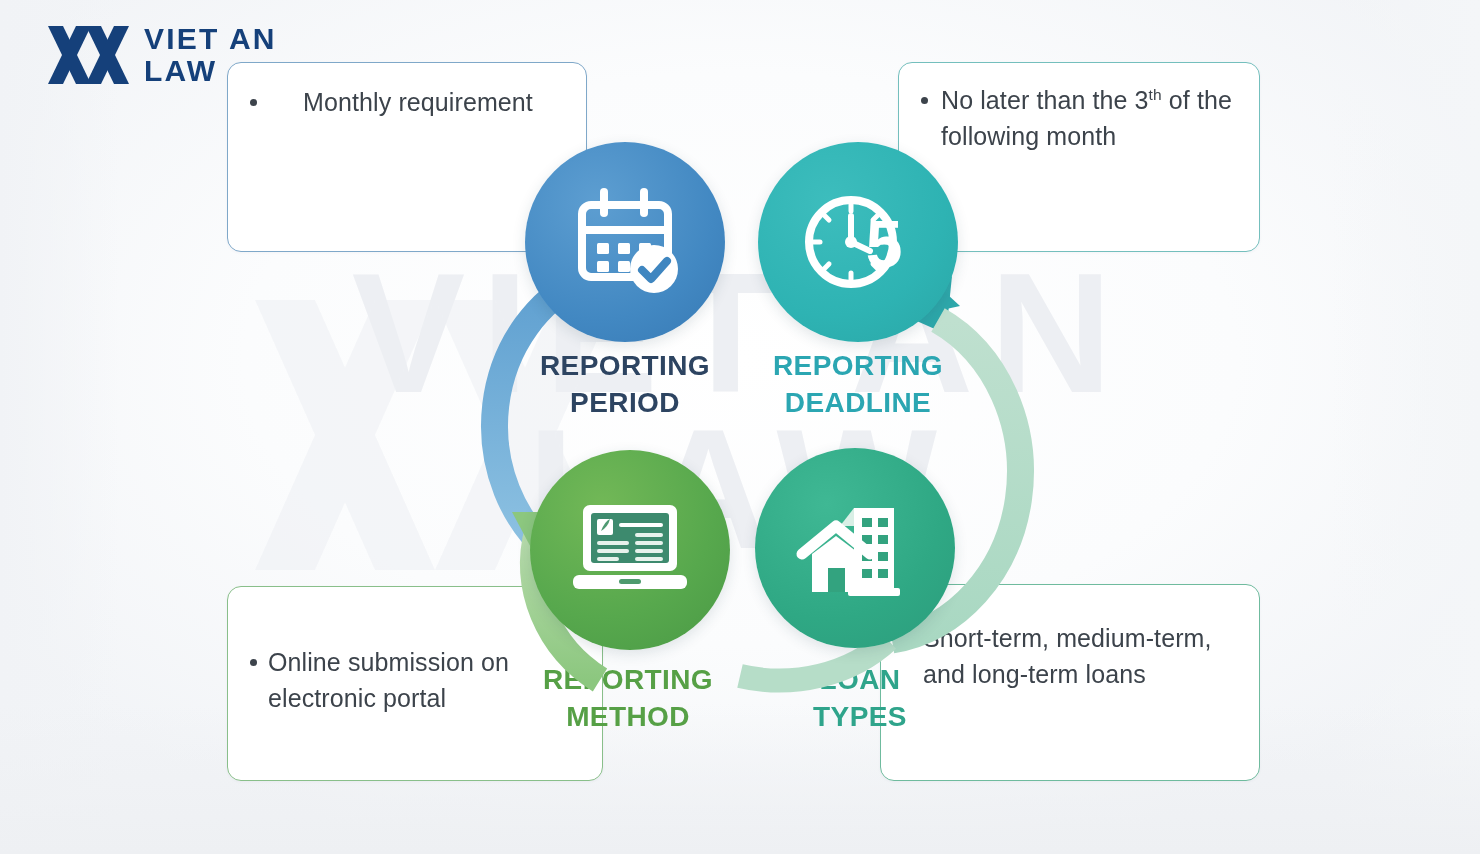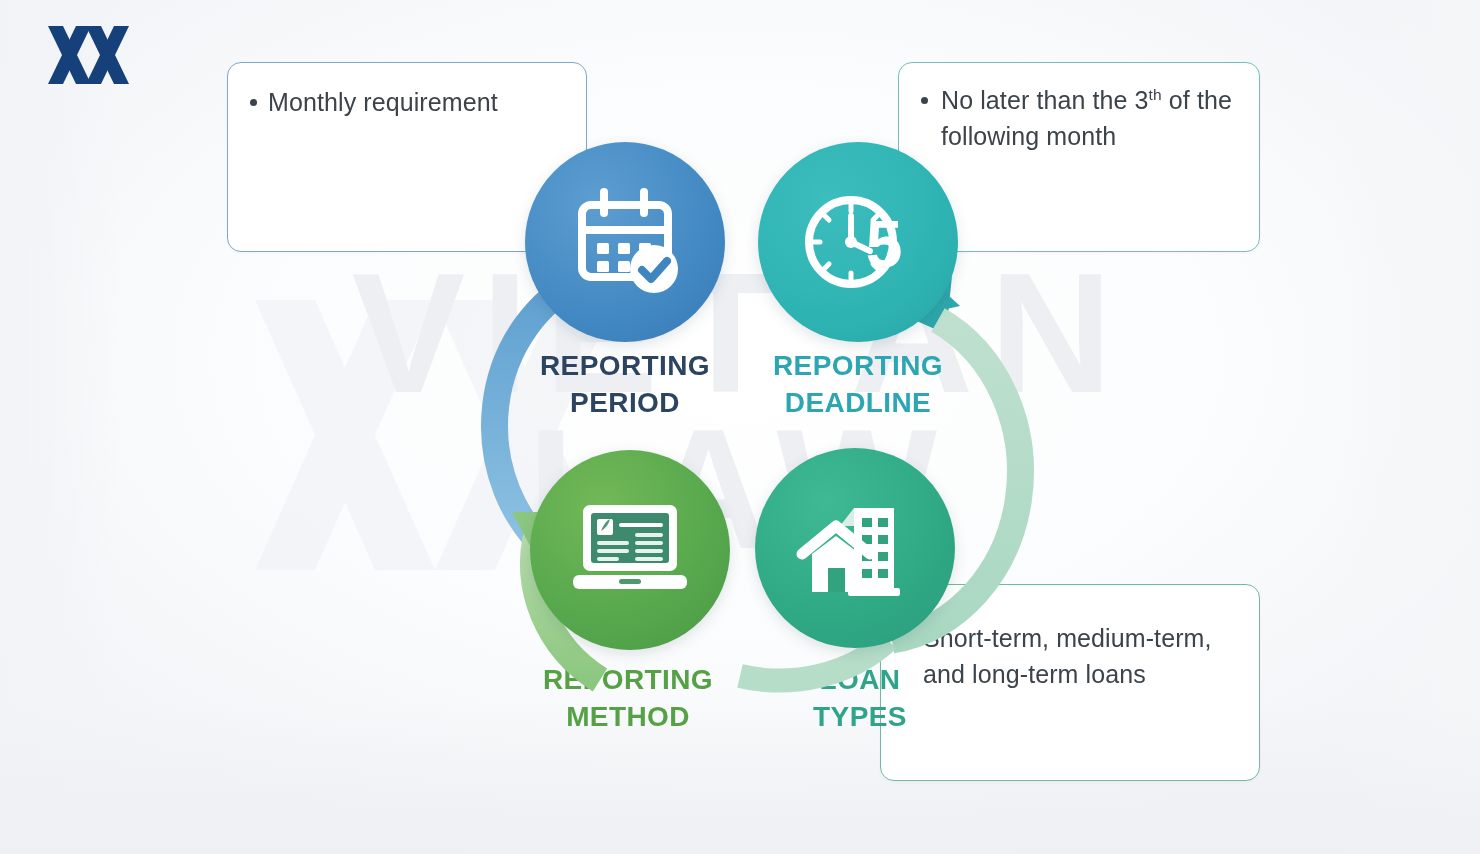--- a/index.html
+++ b/index.html
@@ -71,21 +71,21 @@
     line-height: 1.42;
     letter-spacing: .1px;
   }
   .callout .bullet {
     position:absolute;
     width: 7px; height: 7px; border-radius: 50%;
     background: #3c434b;
   }
 
   #box-tl { left: 227px; top: 62px; width: 360px; height: 190px; border-color:#7fa8c9; }
-  #box-tl .txt { left: 40px; top: 22px; width: 300px; }
+  #box-tl .txt { left: 40px; top: 22px; width: 300px; text-align: center; }
   #box-tl .bullet { left: 22px; top: 36px; }
 
   #box-tr { left: 898px; top: 62px; width: 362px; height: 190px; border-color:#74bfbd; }
   #box-tr .txt { left: 42px; top: 20px; width: 300px; }
   #box-tr .bullet { left: 22px; top: 34px; }
 
   #box-bl { left: 227px; top: 586px; width: 376px; height: 195px; border-color:#89bf8a; }
   #box-bl .txt { left: 40px; top: 58px; width: 312px; }
   #box-bl .bullet { left: 22px; top: 72px; }
 
@@ -183,32 +183,37 @@
 
   <div class="logo">
     <svg width="84" height="66" viewBox="0 0 84 66">
       <g fill="#15407a">
         <path d="M2 4 L17 4 L45 62 L30 62 Z"></path>
         <path d="M30 4 L45 4 L17 62 L2 62 Z"></path>
         <path d="M40 4 L55 4 L83 62 L68 62 Z"></path>
         <path d="M68 4 L83 4 L55 62 L40 62 Z"></path>
       </g>
     </svg>
+    <div class="logo-word"><span>VIET AN</span><br><span>LAW</span></div>
   </div>
 
   <div class="callout" id="box-tl">
     <span class="bullet"></span>
     <div class="txt">Monthly requirement</div>
   </div>
 
   <div class="callout" id="box-tr">
     <span class="bullet"></span>
     <div class="txt"><span>No later than the 3</span><sup>th</sup><span> of the following month</span></div>
   </div>
 
+  <div class="callout" id="box-bl">
+    <span class="bullet"></span>
+    <div class="txt">Online submission on electronic portal</div>
+  </div>
 
   <div class="callout" id="box-br">
     <span class="bullet"></span>
     <div class="txt">Short-term, medium-term, and long-term loans</div>
   </div>
 
   <div class="hub">
 
     <svg class="arrows" viewBox="0 0 600 640">
       <defs>

